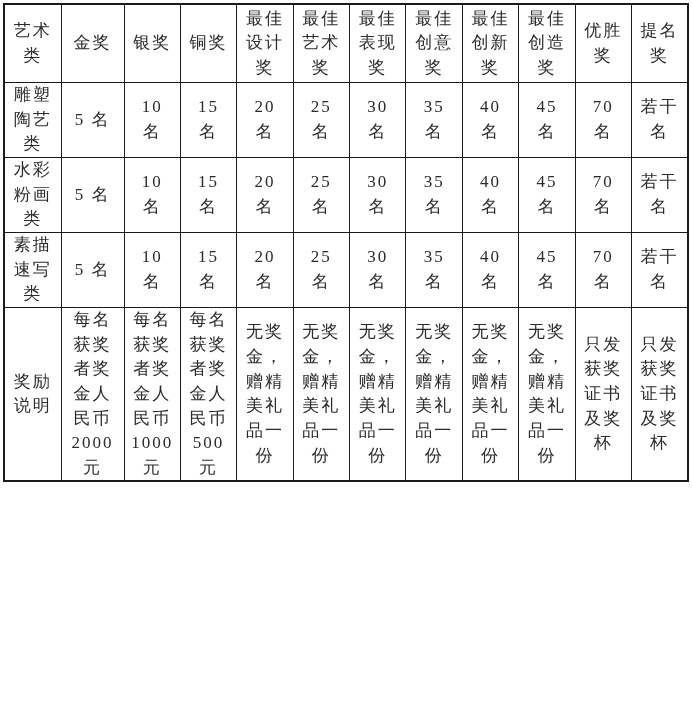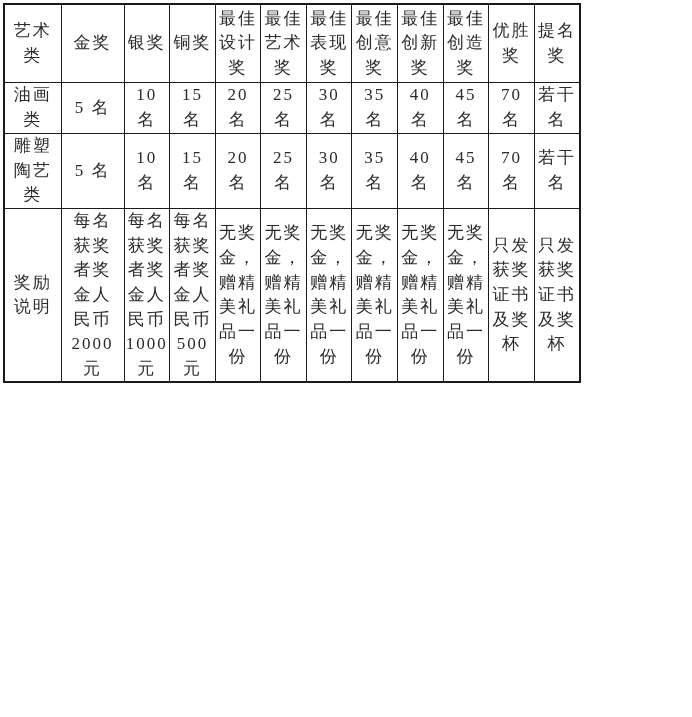--- a/index.html
+++ b/index.html
@@ -9,21 +9,21 @@
   }
   body {
     width: 692px;
     height: 717px;
     font-family: "Liberation Serif", "DejaVu Serif", serif;
     color: #2b2b2b;
   }
   table.awards {
     border-collapse: collapse;
     table-layout: fixed;
-    width: 578px;
+    width: 686px;
     margin: 3px;
     border: 2px solid #1a1a1a;
   }
   table.awards th,
   table.awards td {
     border: 1px solid #1a1a1a;
     text-align: center;
     vertical-align: middle;
     font-size: 17px;
     font-weight: normal;
@@ -82,45 +82,20 @@
 奖</th>
       <th>最佳
 创造
 奖</th>
       <th>优胜
 奖</th>
       <th>提名
 奖</th>
     </tr>
 
-    <tr class="h-row1">
-      <td>油画
-类</td>
-      <td>5 名</td>
-      <td>10
-名</td>
-      <td>15
-名</td>
-      <td>20
-名</td>
-      <td>25
-名</td>
-      <td>30
-名</td>
-      <td>35
-名</td>
-      <td>40
-名</td>
-      <td>45
-名</td>
-      <td>70
-名</td>
-      <td>若干
-名</td>
-    </tr>
 
 
 
     <tr class="h-tall">
       <td>雕塑
 陶艺
 类</td>
       <td>5 名</td>
       <td>10
 名</td>
@@ -137,21 +112,73 @@
       <td>40
 名</td>
       <td>45
 名</td>
       <td>70
 名</td>
       <td>若干
 名</td>
     </tr>
 
-
+    <tr class="h-tall">
+      <td>水彩
+粉画
+类</td>
+      <td>5 名</td>
+      <td>10
+名</td>
+      <td>15
+名</td>
+      <td>20
+名</td>
+      <td>25
+名</td>
+      <td>30
+名</td>
+      <td>35
+名</td>
+      <td>40
+名</td>
+      <td>45
+名</td>
+      <td>70
+名</td>
+      <td>若干
+名</td>
+    </tr>
+
+    <tr class="h-tall">
+      <td>素描
+速写
+类</td>
+      <td>5 名</td>
+      <td>10
+名</td>
+      <td>15
+名</td>
+      <td>20
+名</td>
+      <td>25
+名</td>
+      <td>30
+名</td>
+      <td>35
+名</td>
+      <td>40
+名</td>
+      <td>45
+名</td>
+      <td>70
+名</td>
+      <td>若干
+名</td>
+    </tr>
 
 
     <tr class="h-rewards">
       <td>奖励
 说明</td>
       <td>每名
 获奖
 者奖
 金人
 民币

